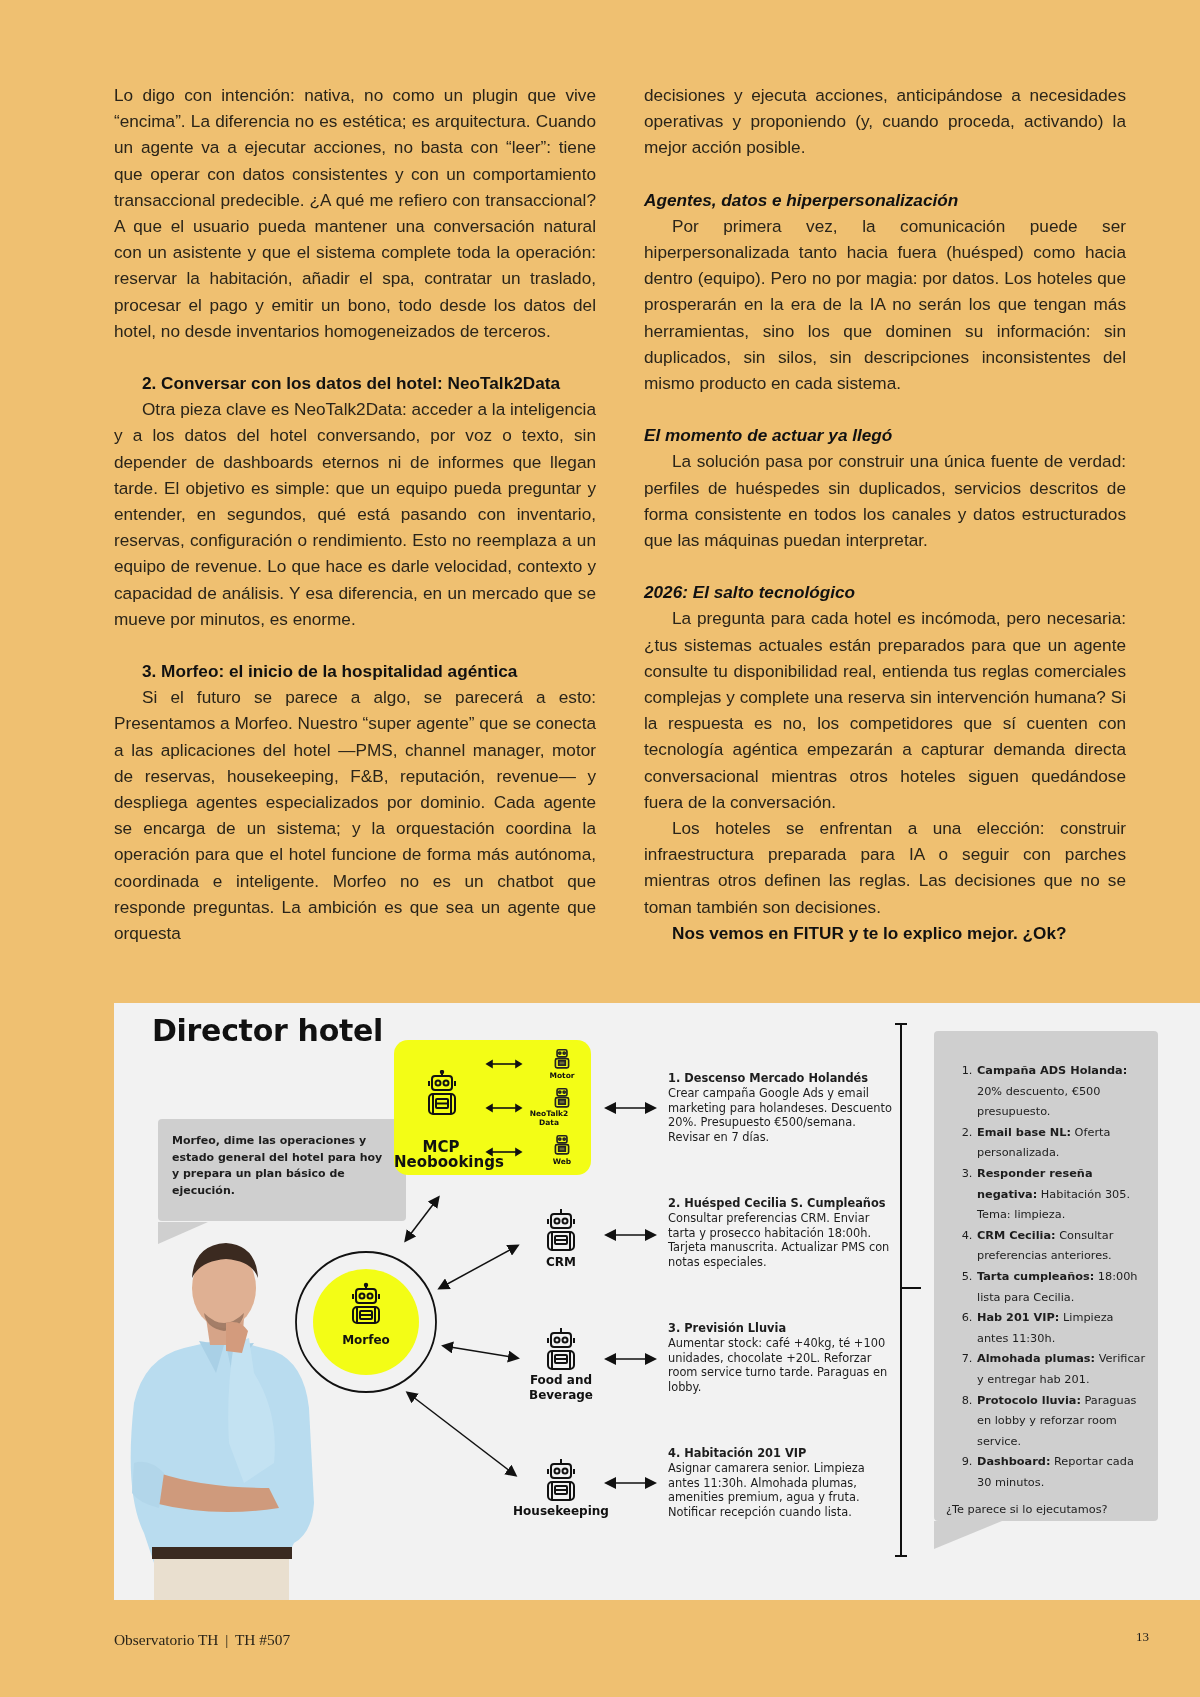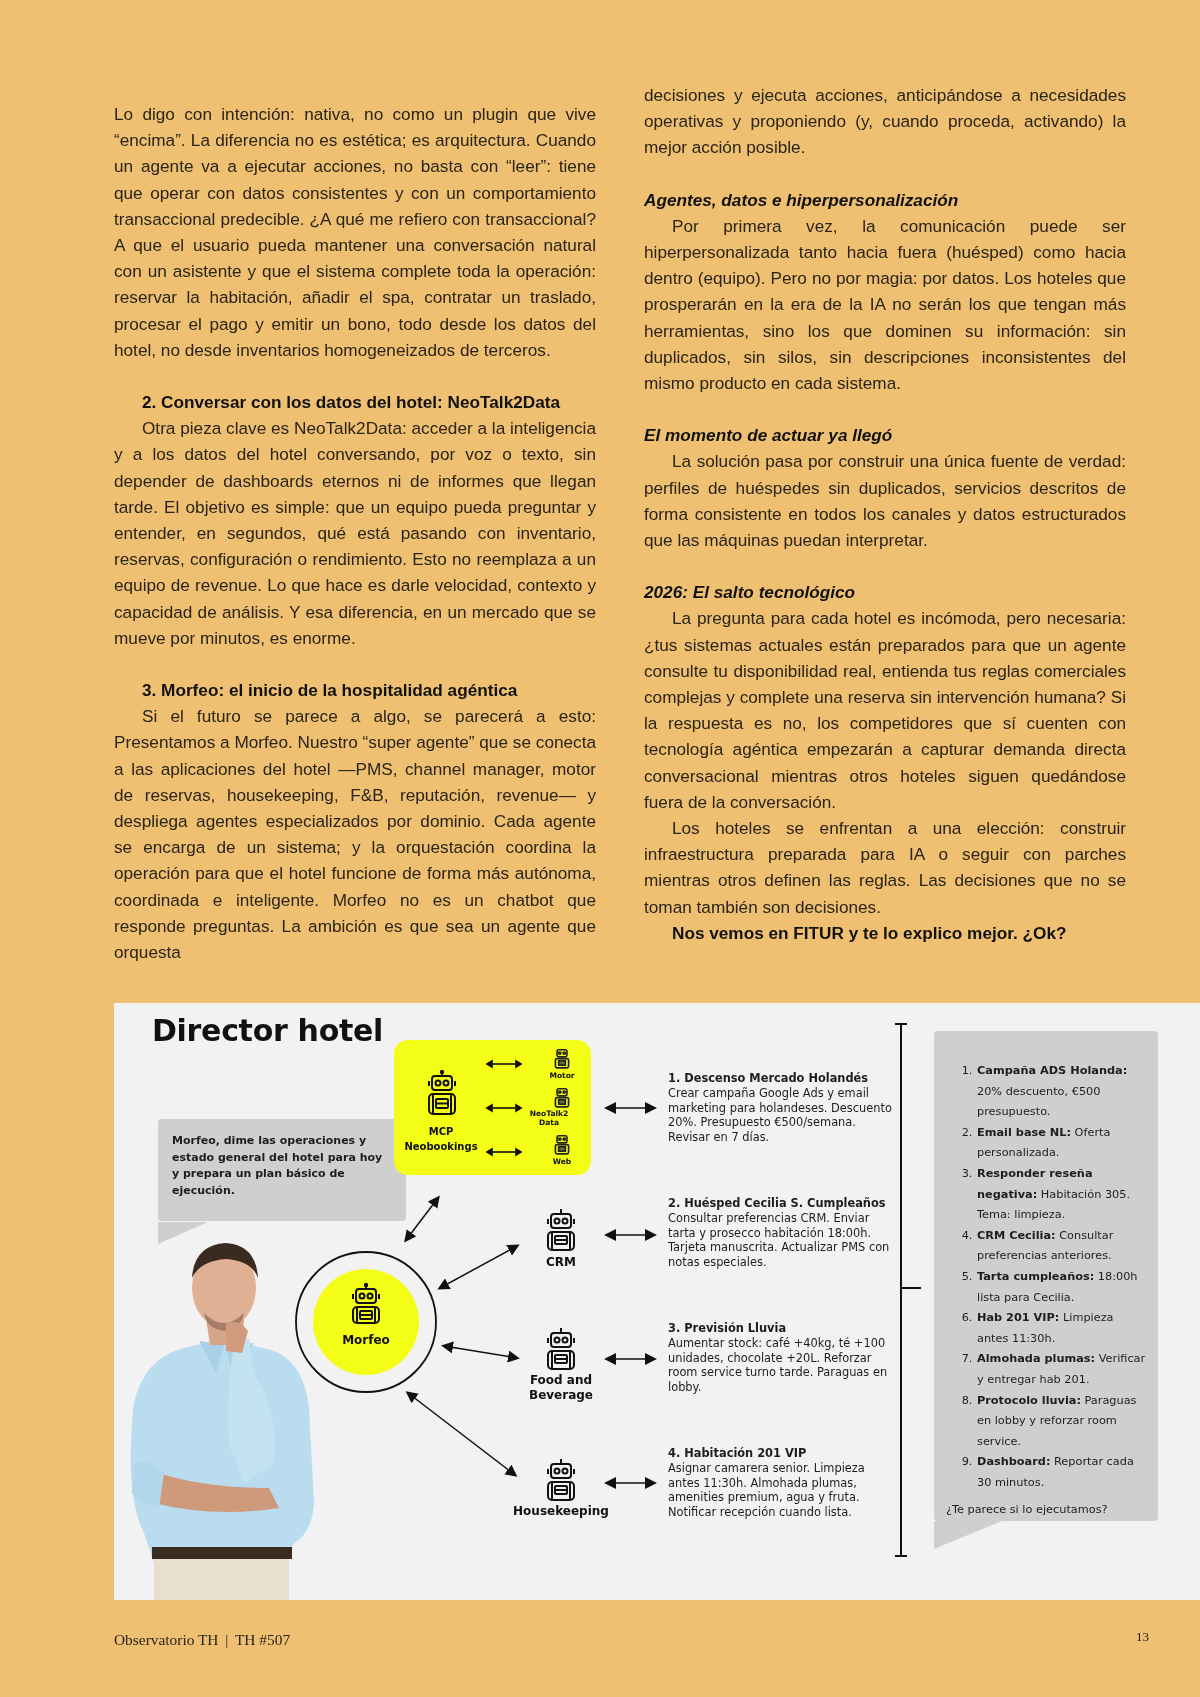--- a/index.html
+++ b/index.html
@@ -8,21 +8,21 @@
     background: #efc071;
     font-family: "DejaVu Sans", sans-serif;
     color: #1a1a1a;
   }
   .col {
     position: absolute; top: 82px; width: 482px;
     font-family: "Liberation Sans", sans-serif;
     font-size: 17.2px; line-height: 26.2px; color: #2a2419;
     text-align: justify;
   }
-  .col.left { left: 114px; margin-top: 19px; }
+  .col.left { left: 114px; }
   .col.right { left: 644px; }
   .col p { margin: 0; text-indent: 28px; }
   .col p.noindent { text-indent: 0; }
   .col h3 { margin: 26px 0 0 0; font-size: 17.2px; line-height: 26.2px; font-weight: bold; color: #111; }
   .col h3.num { text-indent: 28px; }
   .col h3.ital { font-style: italic; }
   .col p.closing { font-weight: bold; color: #111; }
 
   .figure {
     position: absolute; left: 114px; top: 1003px; width: 1086px; height: 597px;
@@ -38,21 +38,21 @@
   }
   .bubble-q-tail {
     position: absolute; left: 44px; top: 219px; width: 0; height: 0;
     border-top: 22px solid #cfcfcf; border-right: 50px solid transparent;
   }
 
   .mcp-box {
     position: absolute; left: 280px; top: 37px; width: 197px; height: 135px;
     background: #f3fd16; border-radius: 14px;
   }
-  .mcp-label { position: absolute; left: 0; top: 84px; width: 94px; text-align: center; font-size: 10px; font-weight: bold; line-height: 15px; color: #111; }
+  .mcp-label { position: absolute; left: 0; top: 100px; width: 94px; text-align: center; font-size: 15px; font-weight: bold; line-height: 15px; color: #111; }
   .mini-label { position: absolute; width: 50px; text-align: center; font-size: 7.5px; font-weight: bold; line-height: 9px; color: #111; }
 
   .agent-label { position: absolute; width: 120px; text-align: center; font-size: 12px; font-weight: bold; line-height: 15px; color: #111; }
 
   .task { position: absolute; left: 554px; width: 225px; font-size: 11.4px; line-height: 14.8px; color: #1d1d1d; }
   .task .t-title { font-weight: bold; display: block; }
 
   .bracket-v { position: absolute; left: 786px; top: 21px; width: 2px; height: 532px; background: #111; }
   .bracket-cap { position: absolute; left: 781px; width: 12px; height: 2px; background: #111; }
   .bracket-mid { position: absolute; left: 787px; top: 284px; width: 20px; height: 2px; background: #111; }

